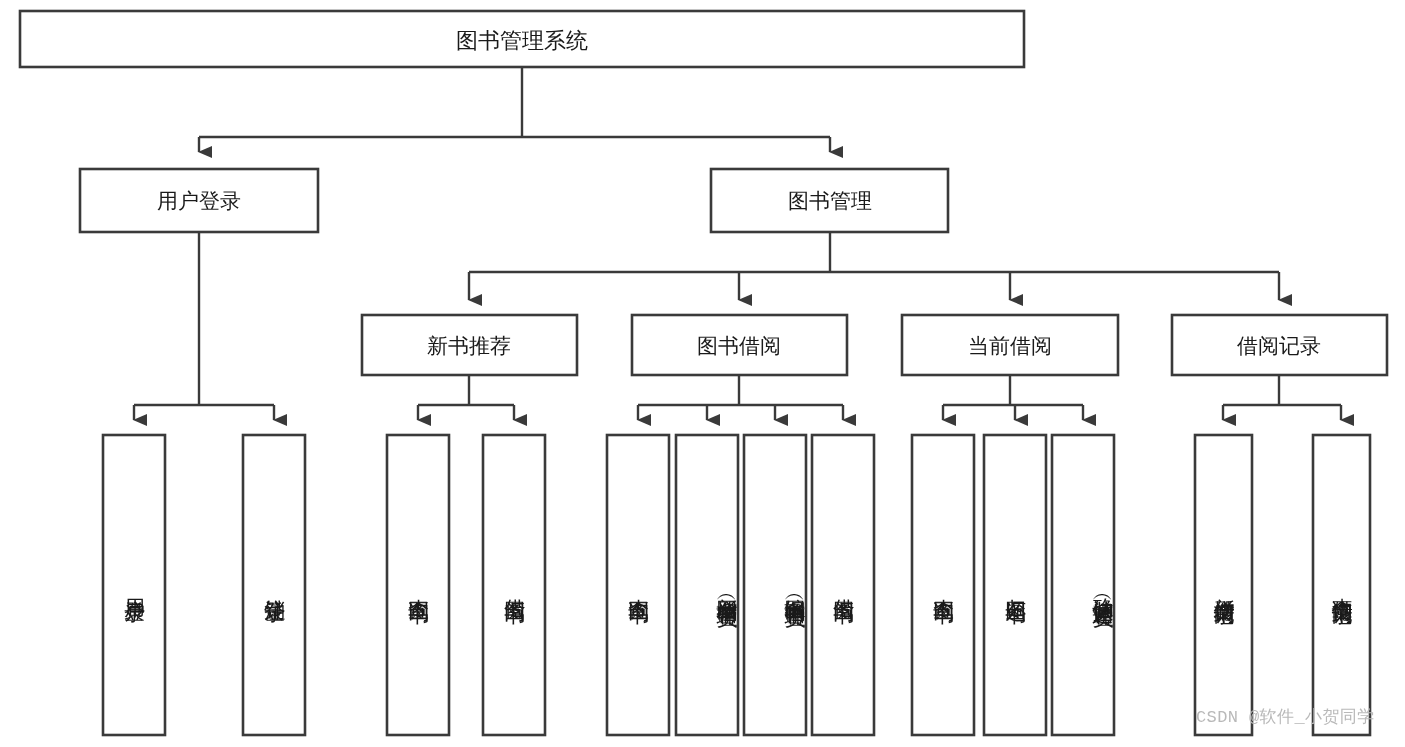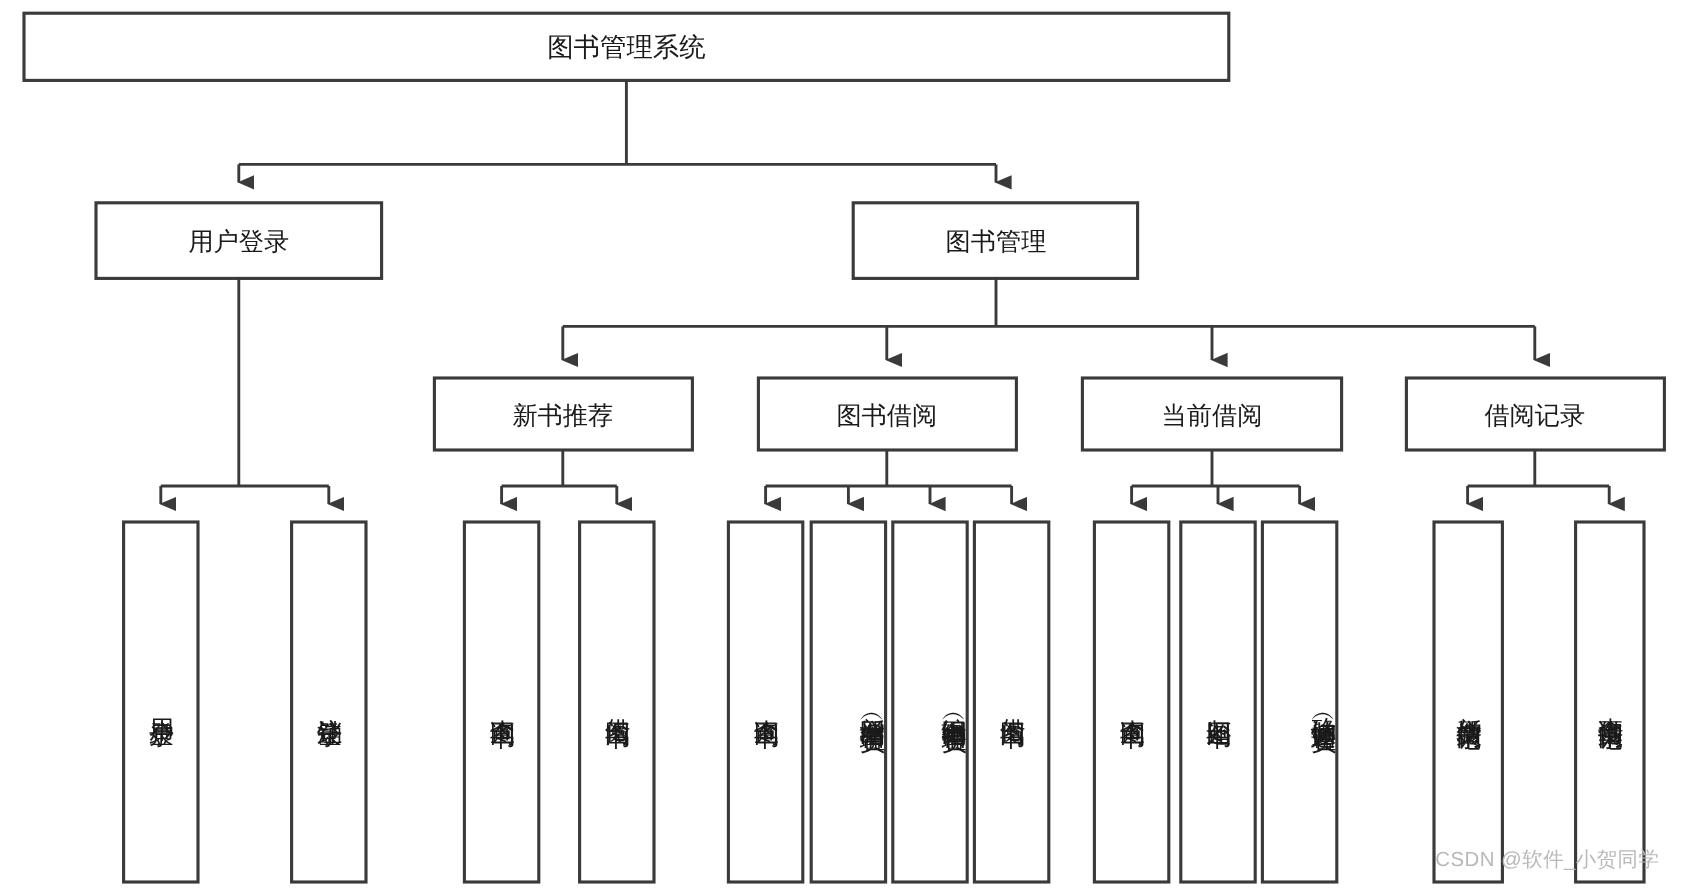--- a/index.html
+++ b/index.html
@@ -63,21 +63,21 @@
     font-family: "DejaVu Sans", "Liberation Sans", sans-serif;
     font-size: 21px;
     line-height: 1.12;
     letter-spacing: 1.5px;
     color: #1a1a1a;
     white-space: nowrap;
     pointer-events: none;
   }
   .watermark {
     position: absolute;
-    font-family: Liberation Sans, sans-serif;
+    font-family: Liberation Mono, monospace;
     font-size: 17px;
     color: #b9b9b9;
     letter-spacing: 0.4px;
     white-space: nowrap;
   }
 </style>
 </head>
 <body>
 
 <div id="diagram-root">

